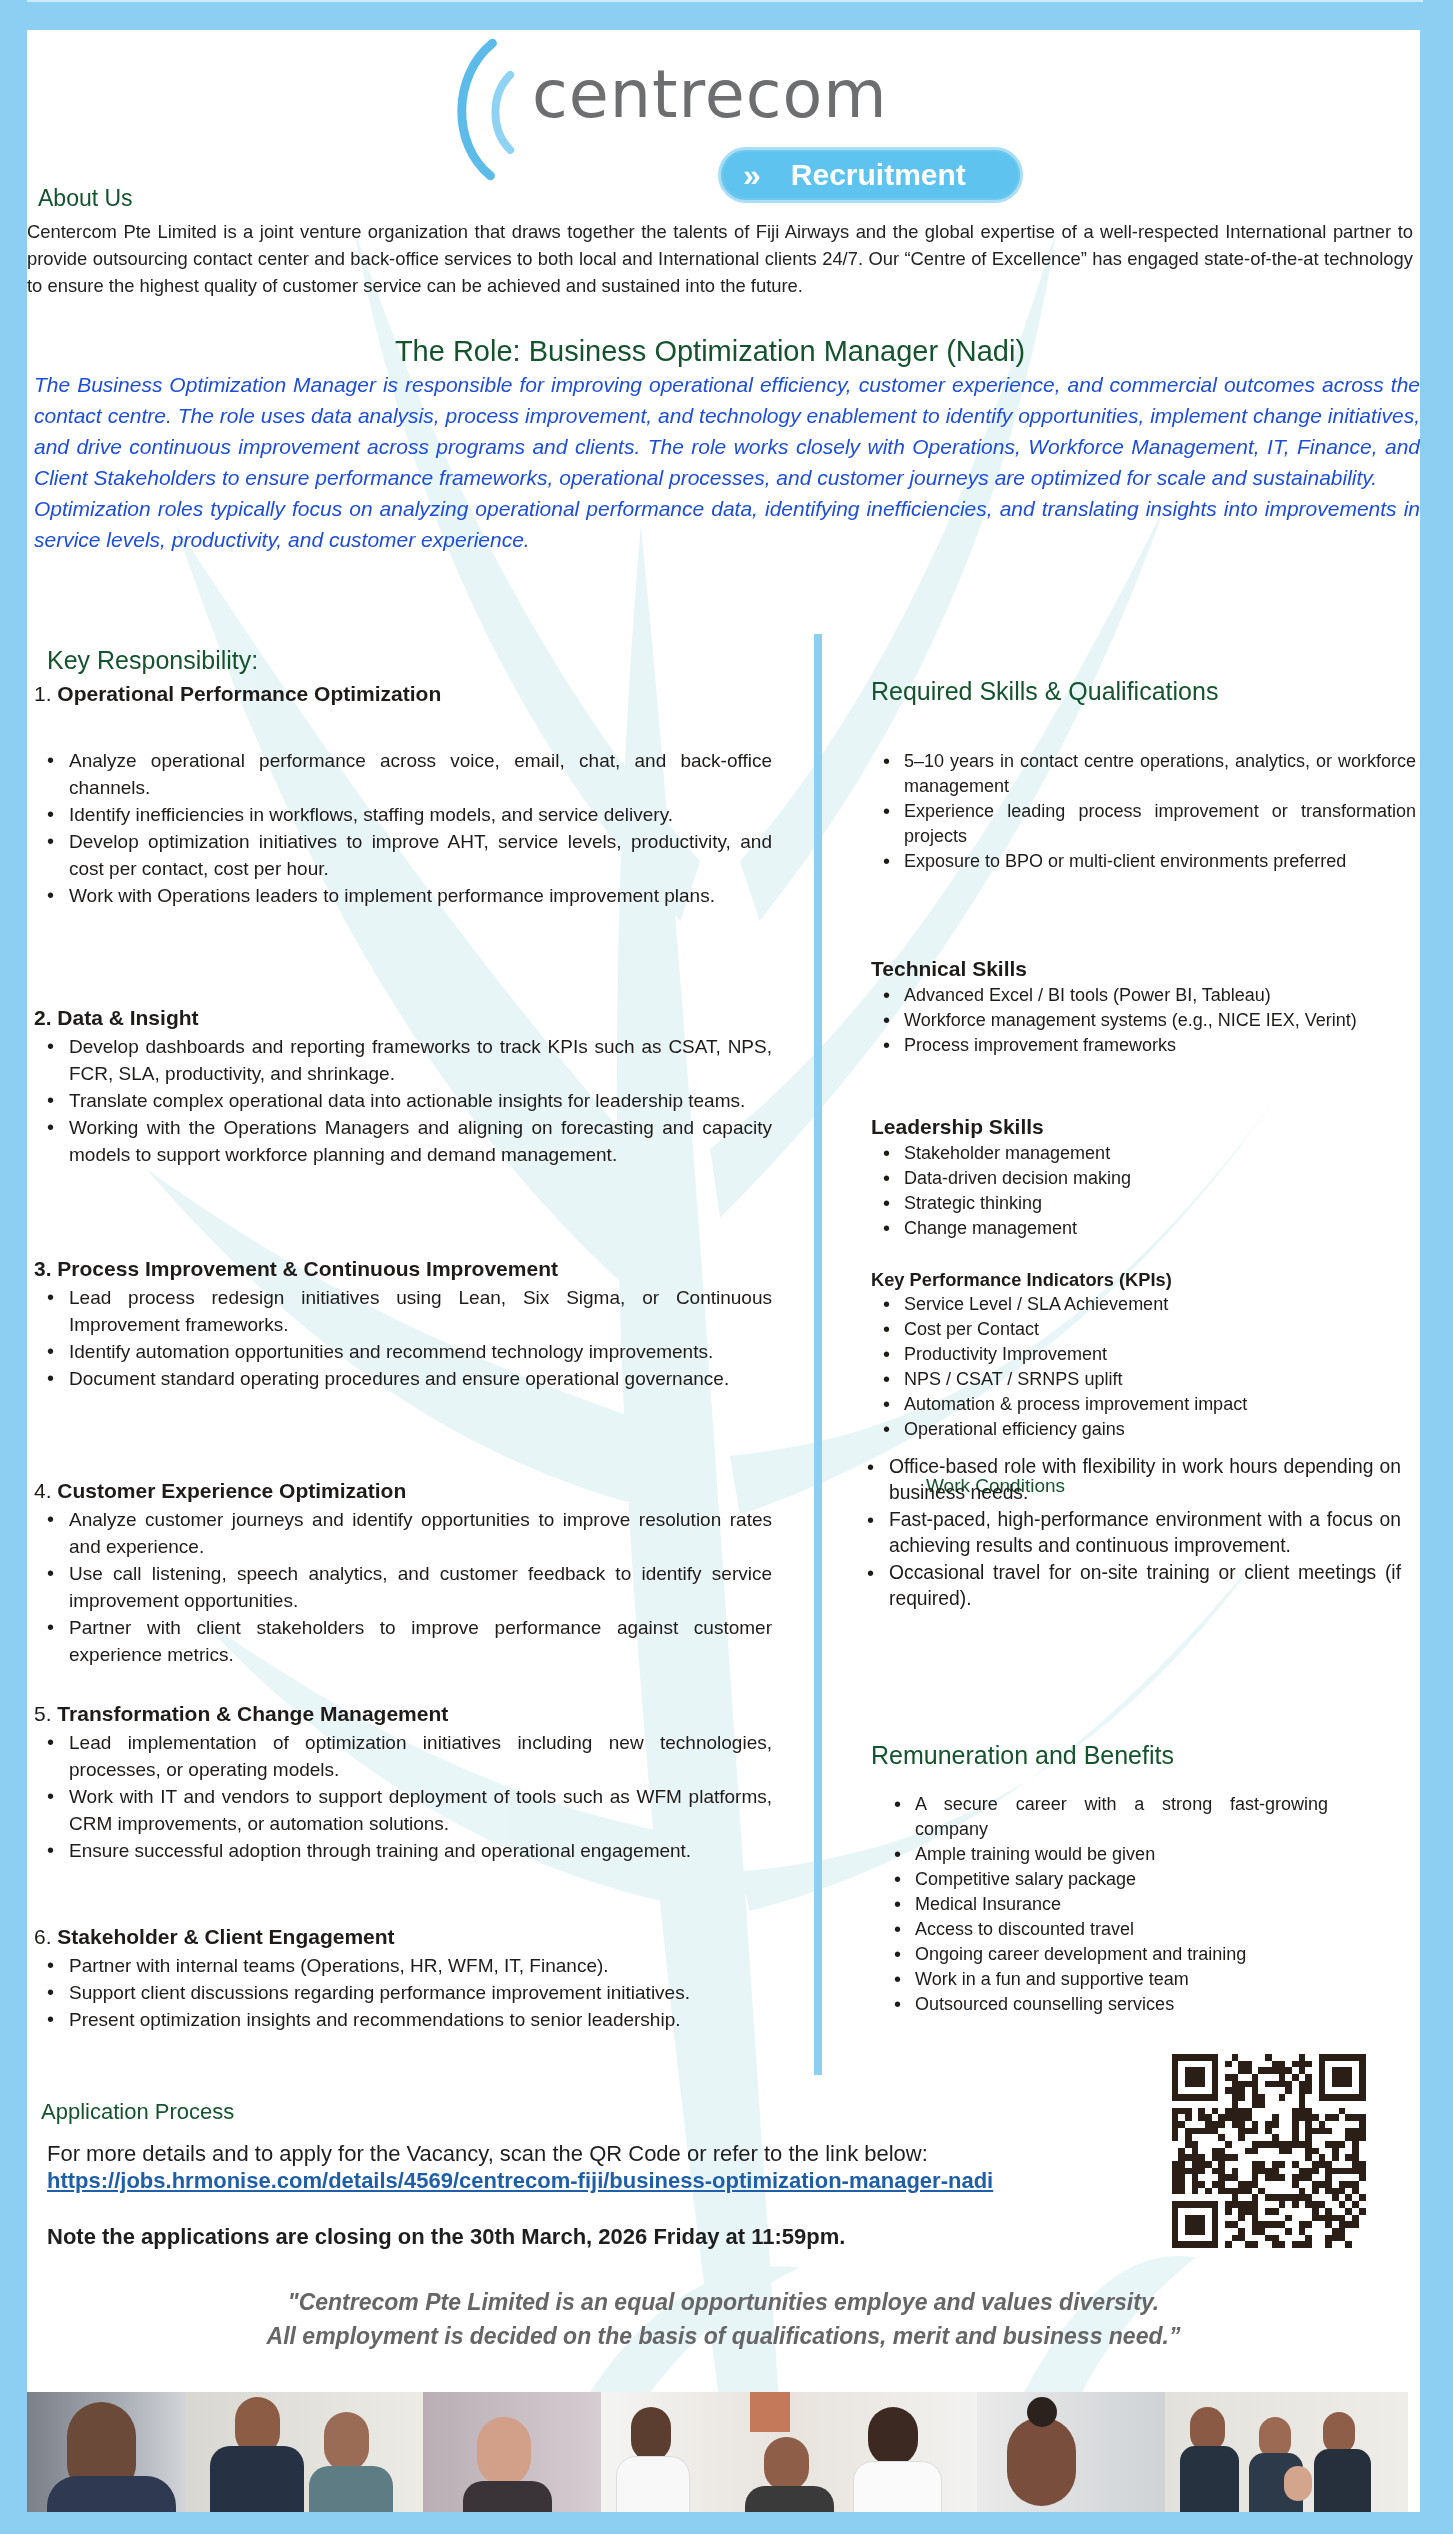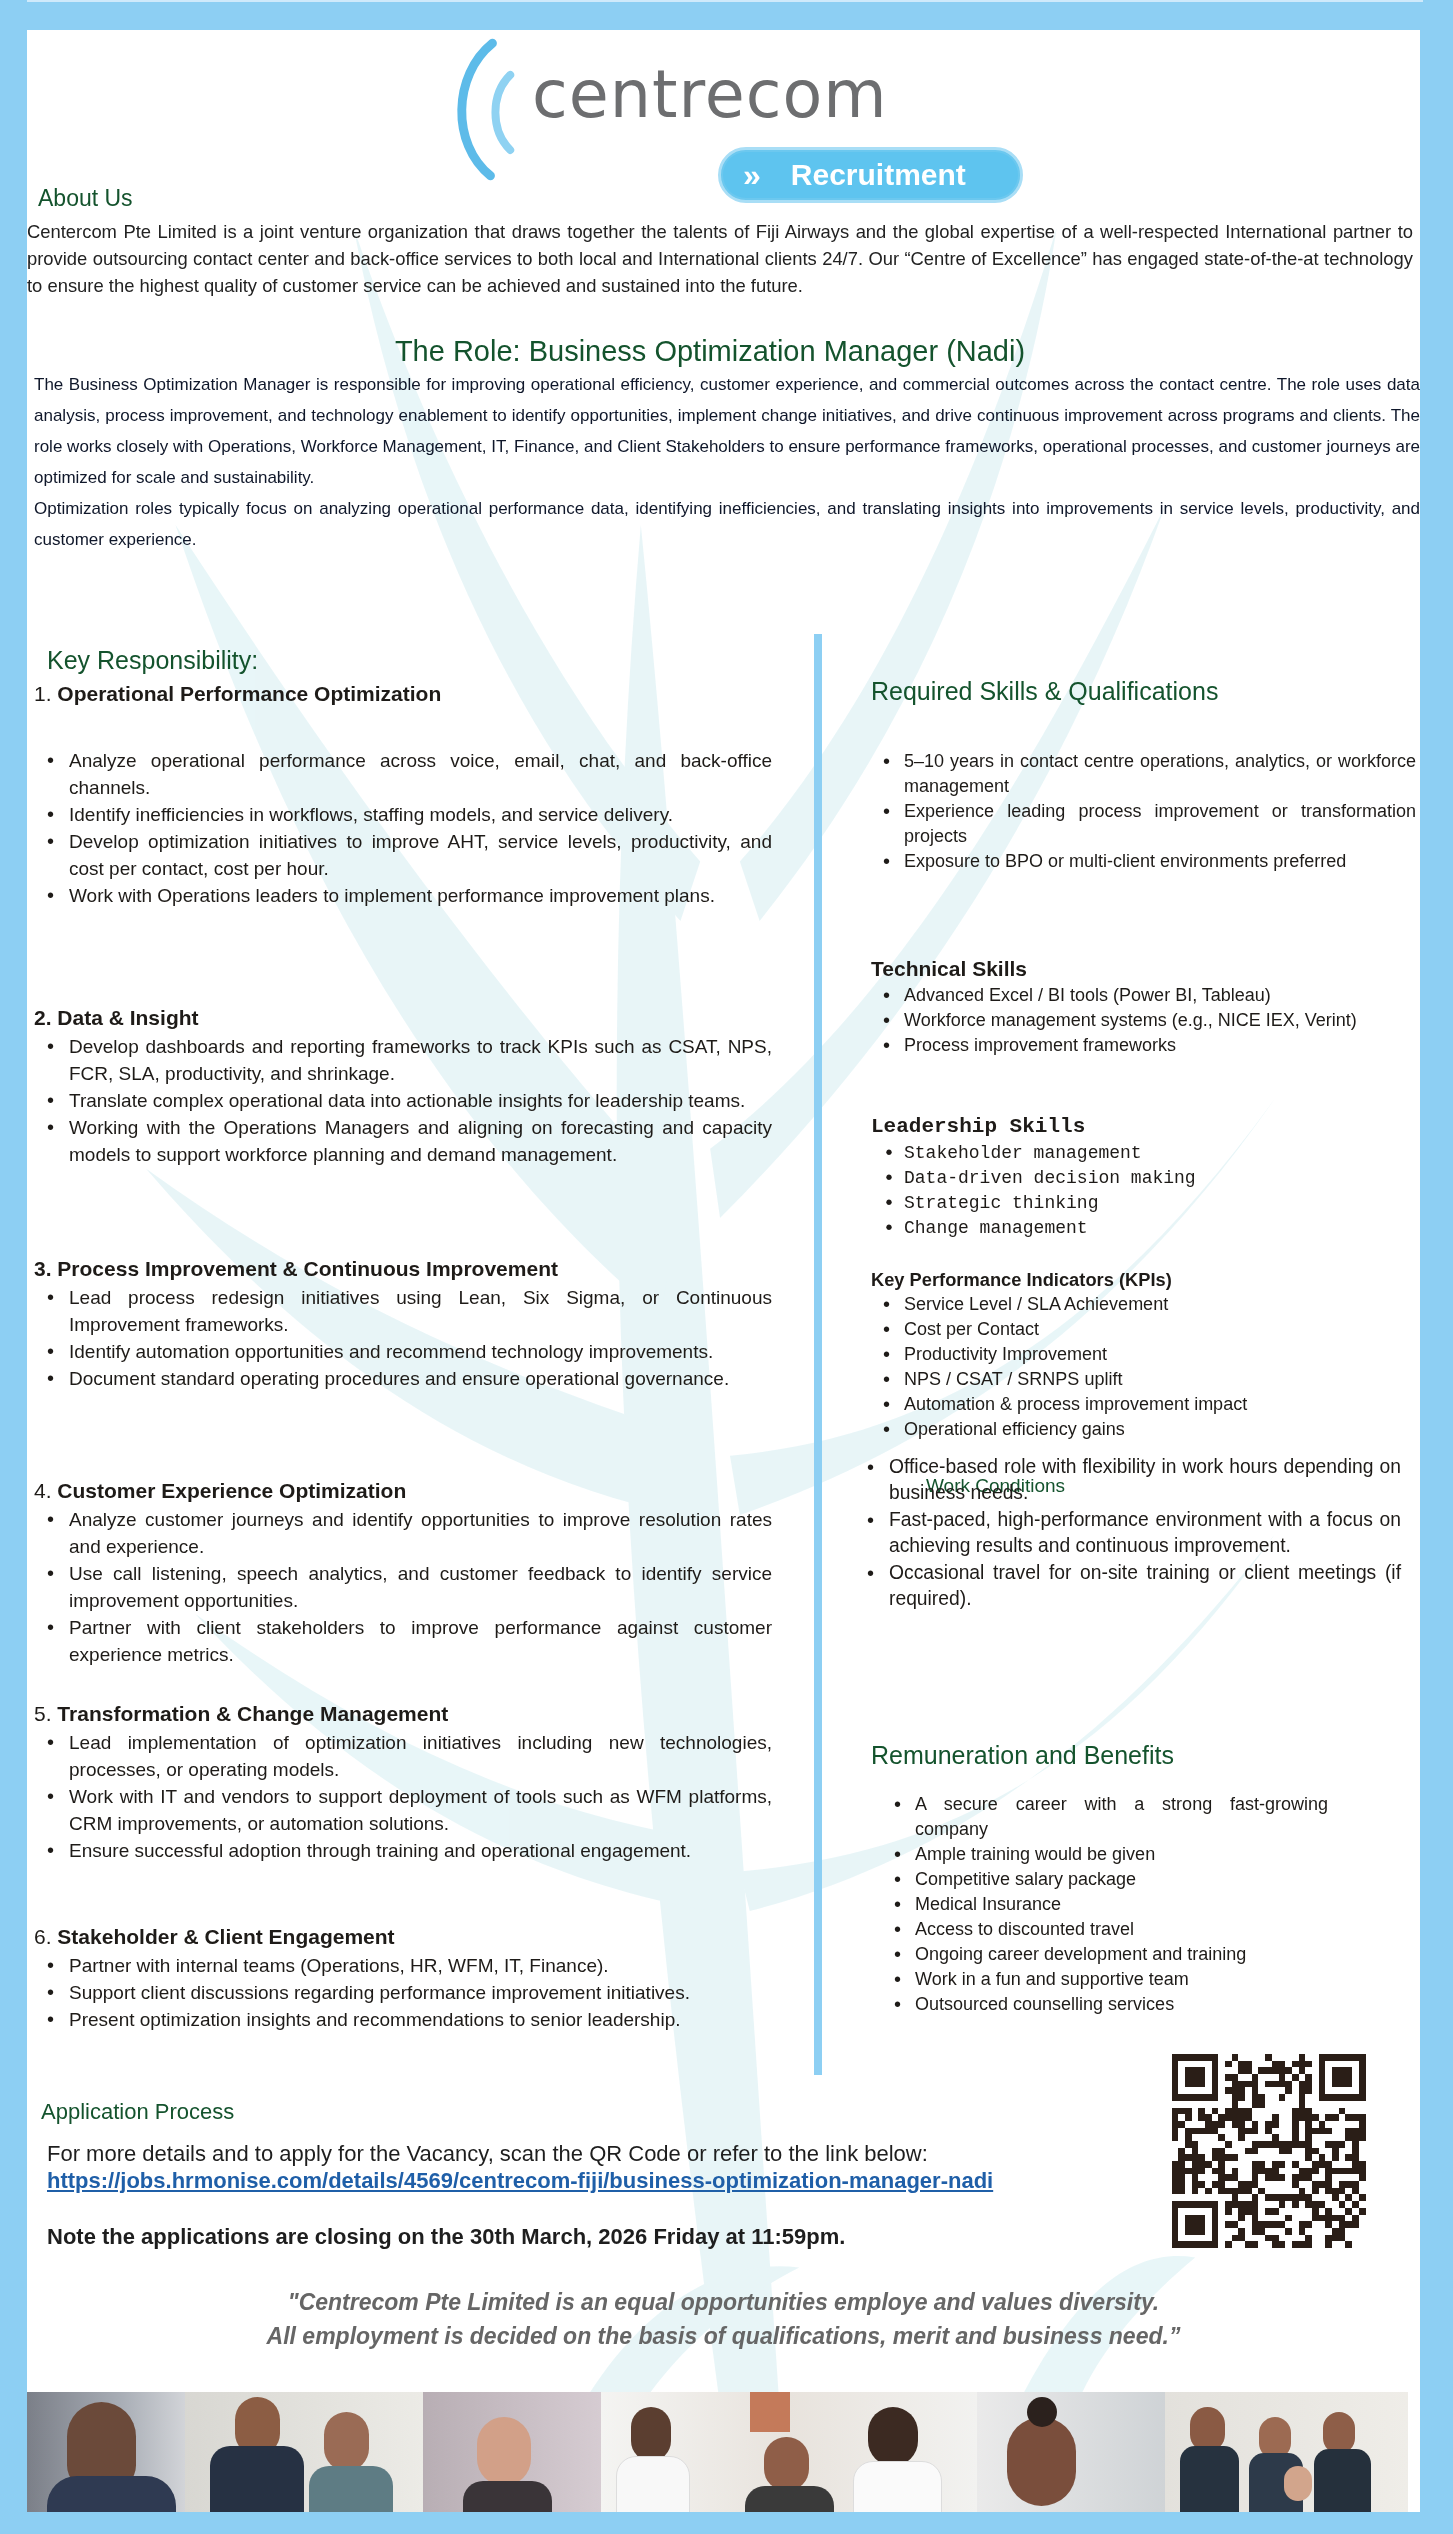--- a/index.html
+++ b/index.html
@@ -28,21 +28,21 @@
     box-shadow: 0 0 0 2px #6cc8ef inset;
     color: #fff; font-weight: bold; font-size: 30px; display: flex; align-items: center;
   }
   .recruit .chev { margin-left: 22px; margin-right: 30px; font-size: 32px; }
   .blue-h { color: #14532d; font-weight: normal; }
 
   .about-h { left: 11px; top: 155px; font-size: 23px; }
   .about-p { left: 0; top: 188px; width: 1386px; font-size: 18.4px; line-height: 27px; text-align: justify; color: #222; }
 
   .role-h { left: 0; top: 305px; width: 1366px; text-align: center; font-size: 29px; }
-  .role-p { left: 7px; top: 339px; width: 1386px; font-size: 17px; line-height: 31px; text-align: justify; color: #0f172a; }
+  .role-p { left: 7px; top: 339px; width: 1386px; font-size: 21px; line-height: 31px; text-align: justify; color: #1d4ed8; font-style: italic; }
 
   .divider { left: 787px; top: 604px; width: 8px; height: 1441px; background: #8dcff3; }
 
   
   .col { font-size: 19px; line-height: 27px; color: #1e1b18; }
   .col ul { list-style: none; }
   .col li { position: relative; padding-left: 35px; text-align: justify; }
   .col li::before { content: "•"; position: absolute; left: 13px; top: 0; font-size: 20px; }
   .sec-h { font-weight: bold; font-size: 21px; line-height: 30px; }
   .sec-h .num { font-weight: normal; }
@@ -179,21 +179,21 @@
 
   <div class="abs col right-col" style="left:844px;top:925px;width:545px;">
     <div class="sub-h">Technical Skills</div>
     <ul>
       <li>Advanced Excel / BI tools (Power BI, Tableau)</li>
       <li>Workforce management systems (e.g., NICE IEX, Verint)</li>
       <li>Process improvement frameworks</li>
     </ul>
   </div>
 
-  <div class="abs col right-col" style="left:844px;top:1083px;width:545px;font-family:Liberation Mono, monospace;">
+  <div class="abs col right-col" style="left:844px;top:1083px;width:545px;">
     <div class="sub-h">Leadership Skills</div>
     <ul>
       <li>Stakeholder management</li>
       <li>Data-driven decision making</li>
       <li>Strategic thinking</li>
       <li>Change management</li>
     </ul>
   </div>
 
   <div class="abs col right-col" style="left:844px;top:1238px;width:545px;">

